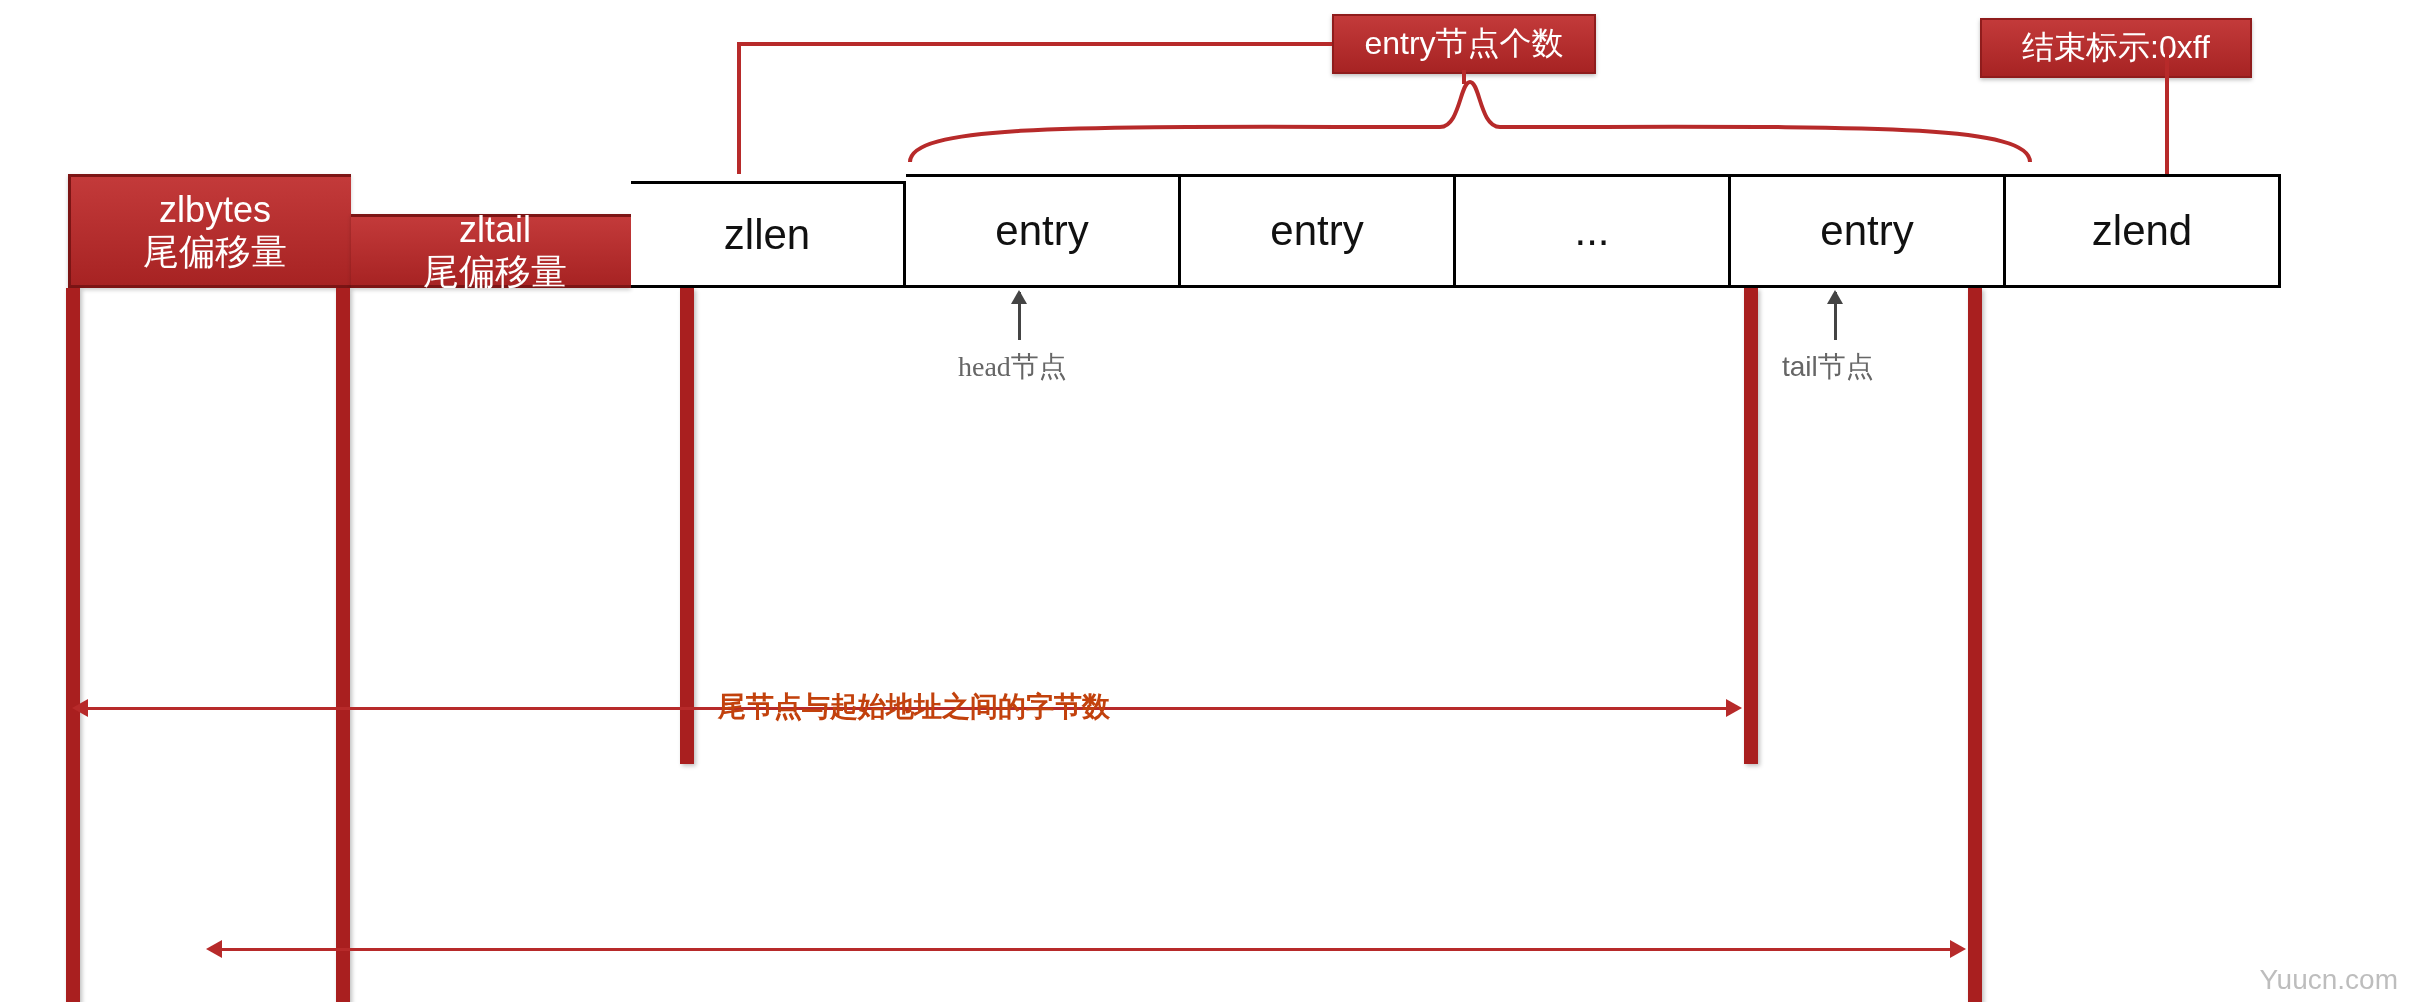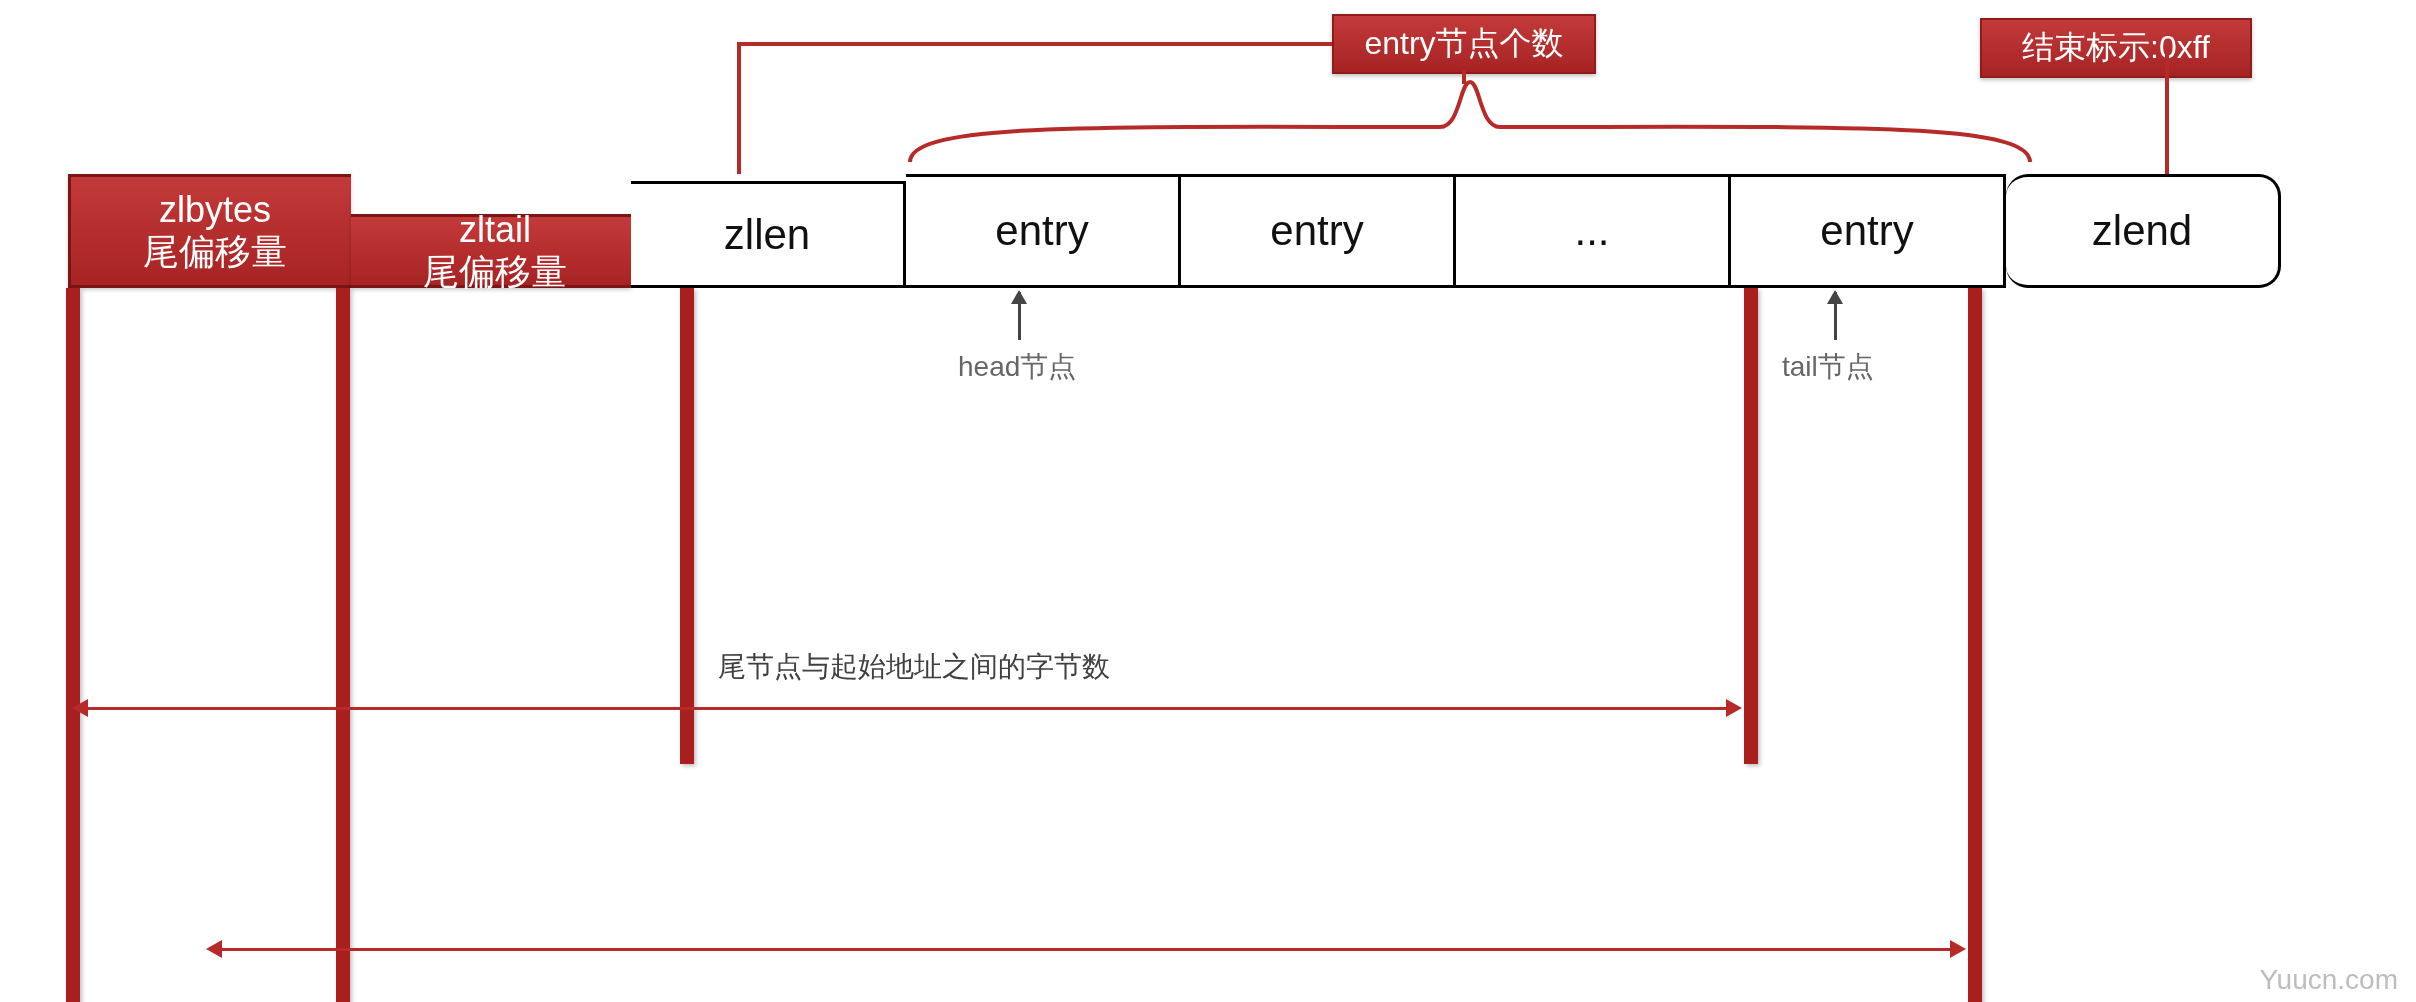--- a/index.html
+++ b/index.html
@@ -130,45 +130,45 @@
       <div>
         <div>zltail</div>
         <div>尾偏移量</div>
       </div>
     </div>
     <div class="cell" style="width:272px;margin-top:7px;">zllen</div>
     <div class="cell" style="width:272px;">entry</div>
     <div class="cell" style="width:272px;">entry</div>
     <div class="cell" style="width:272px;">...</div>
     <div class="cell" style="width:272px;">entry</div>
-    <div class="cell" style="width:272px;border-radius:22px;">zlend</div>
+    <div class="cell" style="width:272px;">zlend</div>
   </div>
 
   <div class="abs" style="left:1018px; top:292px; width:3px; height:48px; background:#444;"></div>
   <div class="abs arrow-head-up" style="left:1011px; top:290px;"></div>
-  <div class="abs note" style="left:958px; top:348px;">head节点</div>
+  <div class="abs note" style="left:958px; top:348px;font-family:Liberation Serif, serif;">head节点</div>
 
   <div class="abs" style="left:1834px; top:292px; width:3px; height:48px; background:#444;"></div>
   <div class="abs arrow-head-up" style="left:1827px; top:290px;"></div>
   <div class="abs note" style="left:1782px; top:348px;">tail节点</div>
 
   <div class="abs" style="left:66px;  top:288px; width:14px; height:718px; background:#a91f1f; box-shadow:2px 2px 4px rgba(0,0,0,.25);"></div>
 
   <div class="abs" style="left:336px; top:288px; width:14px; height:718px; background:#a91f1f; box-shadow:2px 2px 4px rgba(0,0,0,.25);"></div>
 
   <div class="abs" style="left:680px; top:288px; width:14px; height:476px; background:#a91f1f; box-shadow:2px 2px 4px rgba(0,0,0,.25);"></div>
 
   <div class="abs" style="left:1744px; top:288px; width:14px; height:476px; background:#a91f1f; box-shadow:2px 2px 4px rgba(0,0,0,.25);"></div>
 
   <div class="abs" style="left:1968px; top:288px; width:14px; height:718px; background:#a91f1f; box-shadow:2px 2px 4px rgba(0,0,0,.25);"></div>
 
   <div class="abs" style="left:86px; top:707px; width:1652px; height:3px; background:#b72a2a;"></div>
   <div class="abs arrow-head-left" style="left:72px; top:699px;"></div>
   <div class="abs arrow-head-right" style="left:1726px; top:699px;"></div>
-  <div class="abs note" style="left:718px; top:648px; color:#404040;">尾节点与起始地址之间的字节数</div>
+  <div class="abs note" style="left:718px; top:688px; color:#c2410c;font-weight:bold;">尾节点与起始地址之间的字节数</div>
 
   <div class="abs" style="left:220px; top:948px; width:1742px; height:3px; background:#b72a2a;"></div>
   <div class="abs arrow-head-left" style="left:206px; top:940px;"></div>
   <div class="abs arrow-head-right" style="left:1950px; top:940px;"></div>
 
   <div class="abs watermark" style="right:18px; bottom:6px;">Yuucn.com</div>
 
 </div>
 
 </body></html>

